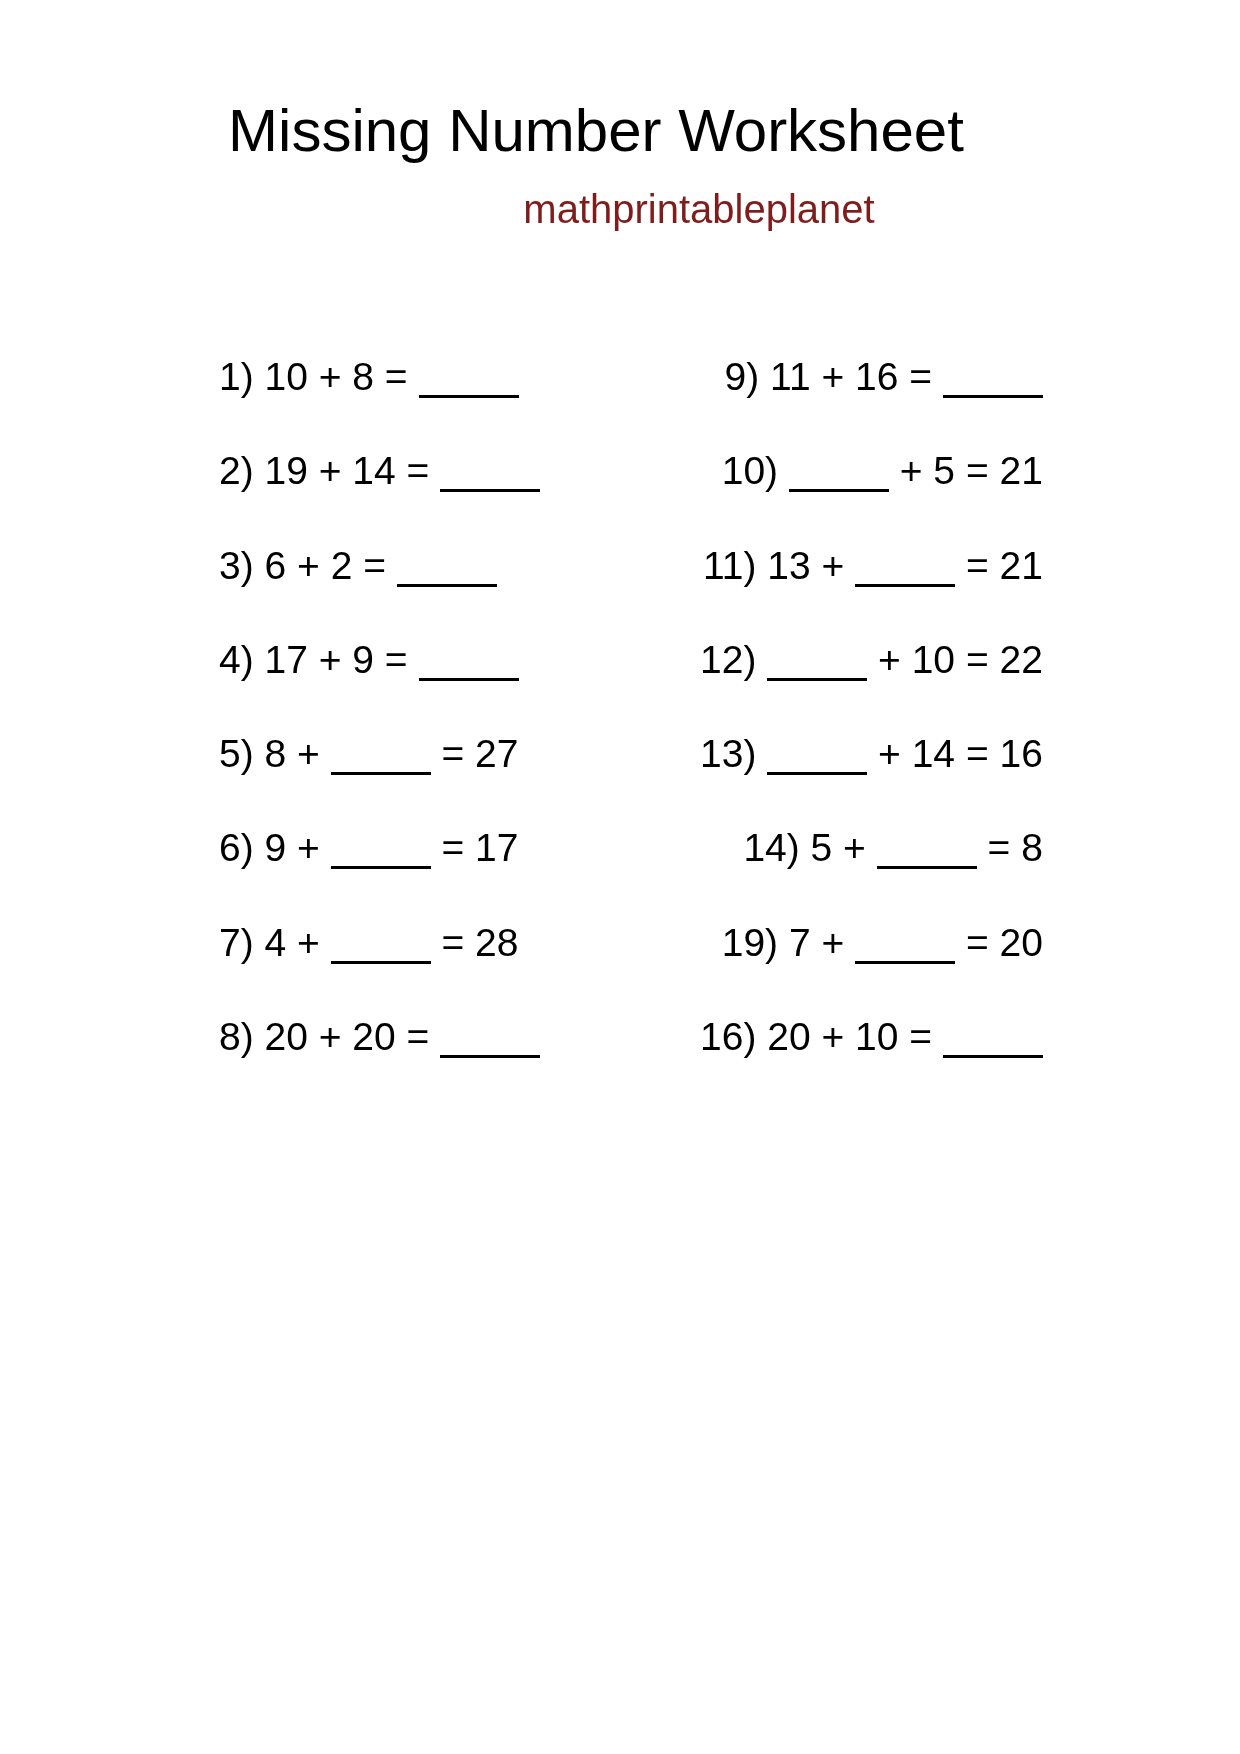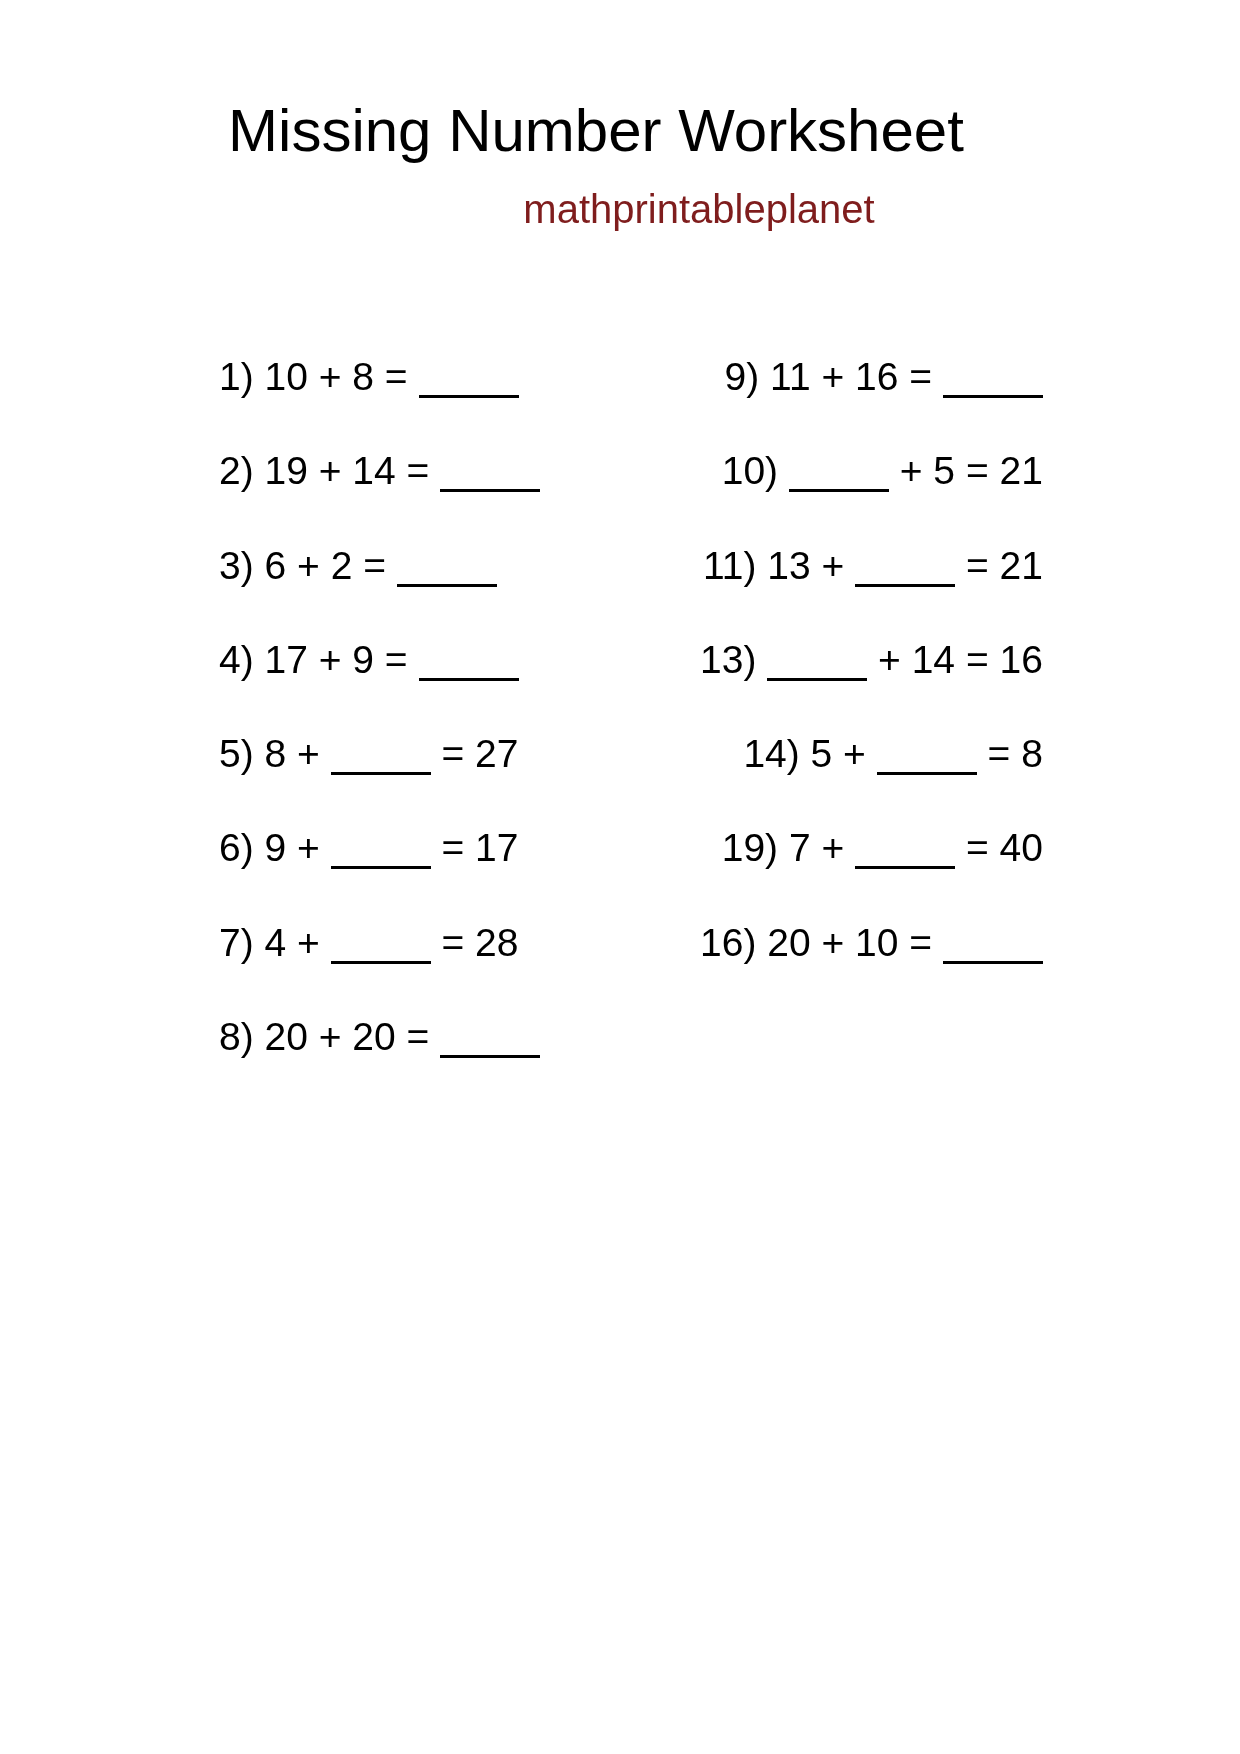--- a/index.html
+++ b/index.html
@@ -77,17 +77,18 @@
   <div class="problem"><span class="seg">5)</span><span class="seg"> 8 + </span><span class="blank"></span><span class="seg"> = 27</span></div>
   <div class="problem"><span class="seg">6)</span><span class="seg"> 9 + </span><span class="blank"></span><span class="seg"> = 17</span></div>
   <div class="problem"><span class="seg">7)</span><span class="seg"> 4 + </span><span class="blank"></span><span class="seg"> = 28</span></div>
   <div class="problem"><span class="seg">8)</span><span class="seg"> 20 + 20 = </span><span class="blank"></span><span class="seg"></span></div>
 </div>
 
 <div class="column col-right">
   <div class="problem"><span class="seg">9)</span><span class="seg"> 11 + 16 = </span><span class="blank"></span><span class="seg"></span></div>
   <div class="problem"><span class="seg">10)</span><span class="seg"> </span><span class="blank"></span><span class="seg"> + 5 = 21</span></div>
   <div class="problem"><span class="seg">11)</span><span class="seg"> 13 + </span><span class="blank"></span><span class="seg"> = 21</span></div>
+  <div class="problem"><span class="seg">12)</span><span class="seg"> </span><span class="blank"></span><span class="seg"> + 10 = 22</span></div>
   <div class="problem"><span class="seg">13)</span><span class="seg"> </span><span class="blank"></span><span class="seg"> + 14 = 16</span></div>
   <div class="problem"><span class="seg">14)</span><span class="seg"> 5 + </span><span class="blank"></span><span class="seg"> = 8</span></div>
-  <div class="problem"><span class="seg">19)</span><span class="seg"> 7 + </span><span class="blank"></span><span class="seg"> = 40</span></div>
+  <div class="problem"><span class="seg">19)</span><span class="seg"> 7 + </span><span class="blank"></span><span class="seg"> = 20</span></div>
   <div class="problem"><span class="seg">16)</span><span class="seg"> 20 + 10 = </span><span class="blank"></span><span class="seg"></span></div>
 </div>
 
 </body></html>

